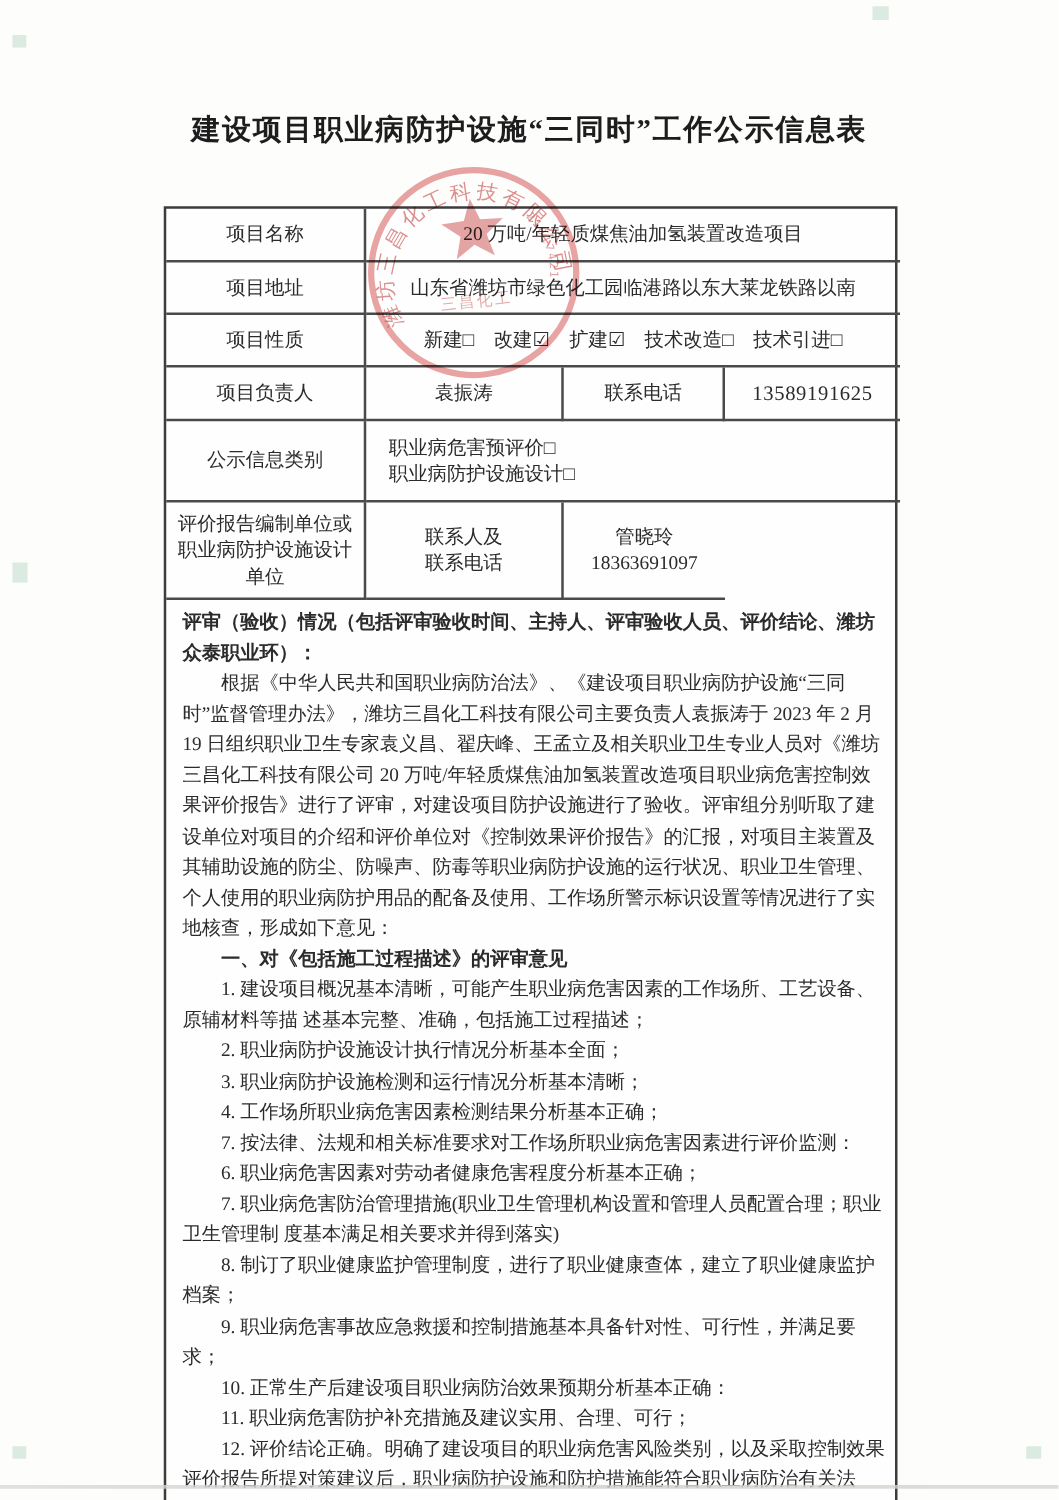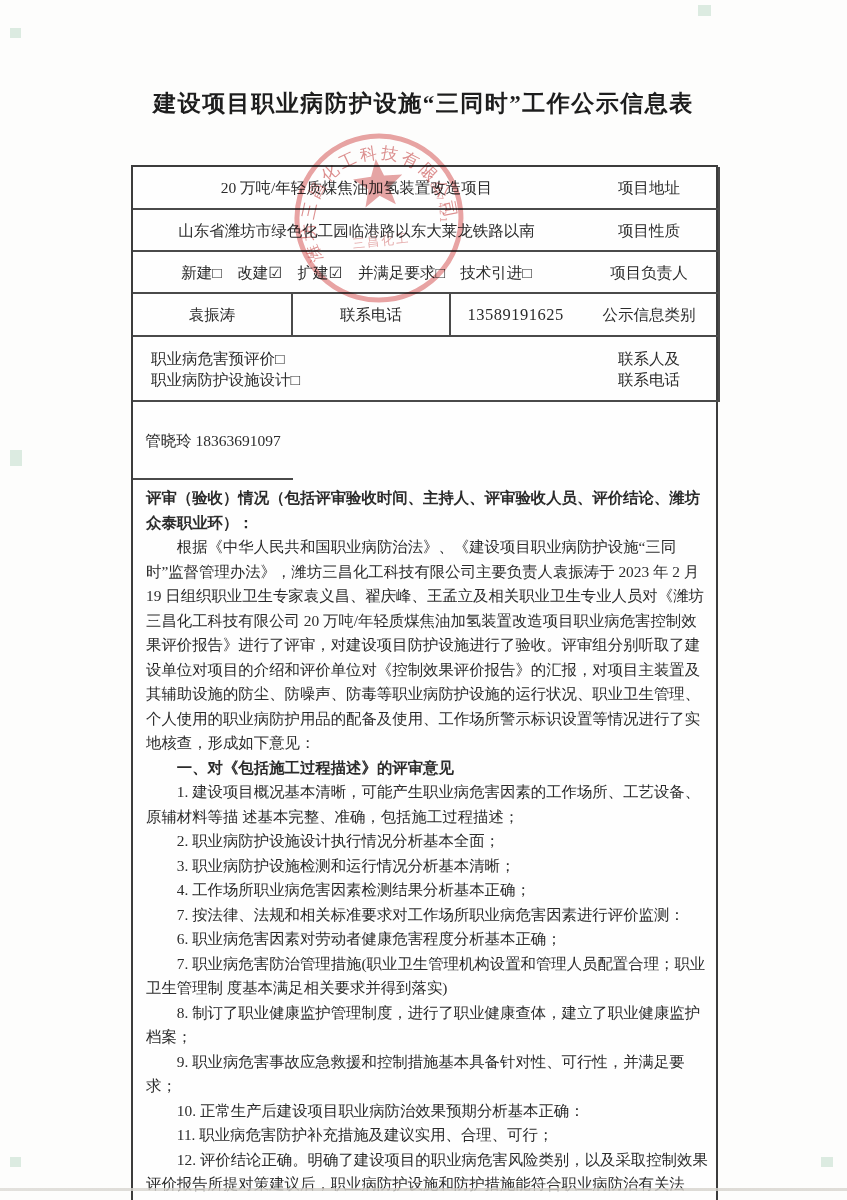--- a/index.html
+++ b/index.html
@@ -95,39 +95,43 @@
 </style>
 </head>
 <body>
 
 <div class="page">
 
   <h1 class="title">建设项目职业病防护设施“三同时”工作公示信息表</h1>
 
   <div class="info-table">
 
+    <div class="cell">项目名称</div>
     <div class="cell span3 last-col">20 万吨/年轻质煤焦油加氢装置改造项目</div>
 
     <div class="cell">项目地址</div>
     <div class="cell span3 last-col">山东省潍坊市绿色化工园临港路以东大莱龙铁路以南</div>
 
     <div class="cell">项目性质</div>
-    <div class="cell span3 last-col">新建□　改建☑　扩建☑　并满足要求□　技术引进□</div>
+    <div class="cell span3 last-col">新建□　改建☑　扩建☑　技术改造□　技术引进□</div>
 
     <div class="cell">项目负责人</div>
     <div class="cell">袁振涛</div>
     <div class="cell">联系电话</div>
     <div class="cell last-col value-lg">13589191625</div>
 
     <div class="cell">公示信息类别</div>
     <div class="cell span3 last-col left">
       <div class="checkline">职业病危害预评价□</div>
       <div class="checkline">职业病防护设施设计□</div>
     </div>
 
+    <div class="cell pre">评价报告编制单位或
+职业病防护设施设计
+单位</div>
     <div class="cell pre">联系人及
 联系电话</div>
     <div class="cell last-col">管晓玲 18363691097</div>
 
     <div class="cell span4 last-col last-row review-cell">
       <div class="rv-header">评审（验收）情况（包括评审验收时间、主持人、评审验收人员、评价结论、潍坊众泰职业环）：</div>
       <p>根据《中华人民共和国职业病防治法》、《建设项目职业病防护设施“三同时”监督管理办法》，潍坊三昌化工科技有限公司主要负责人袁振涛于 2023 年 2 月 19 日组织职业卫生专家袁义昌、翟庆峰、王孟立及相关职业卫生专业人员对《潍坊三昌化工科技有限公司 20 万吨/年轻质煤焦油加氢装置改造项目职业病危害控制效果评价报告》进行了评审，对建设项目防护设施进行了验收。评审组分别听取了建设单位对项目的介绍和评价单位对《控制效果评价报告》的汇报，对项目主装置及其辅助设施的防尘、防噪声、防毒等职业病防护设施的运行状况、职业卫生管理、个人使用的职业病防护用品的配备及使用、工作场所警示标识设置等情况进行了实地核查，形成如下意见：</p>
       <p class="bold">一、对《包括施工过程描述》的评审意见</p>
       <p>1. 建设项目概况基本清晰，可能产生职业病危害因素的工作场所、工艺设备、原辅材料等描 述基本完整、准确，包括施工过程描述；</p>
       <p>2. 职业病防护设施设计执行情况分析基本全面；</p>

